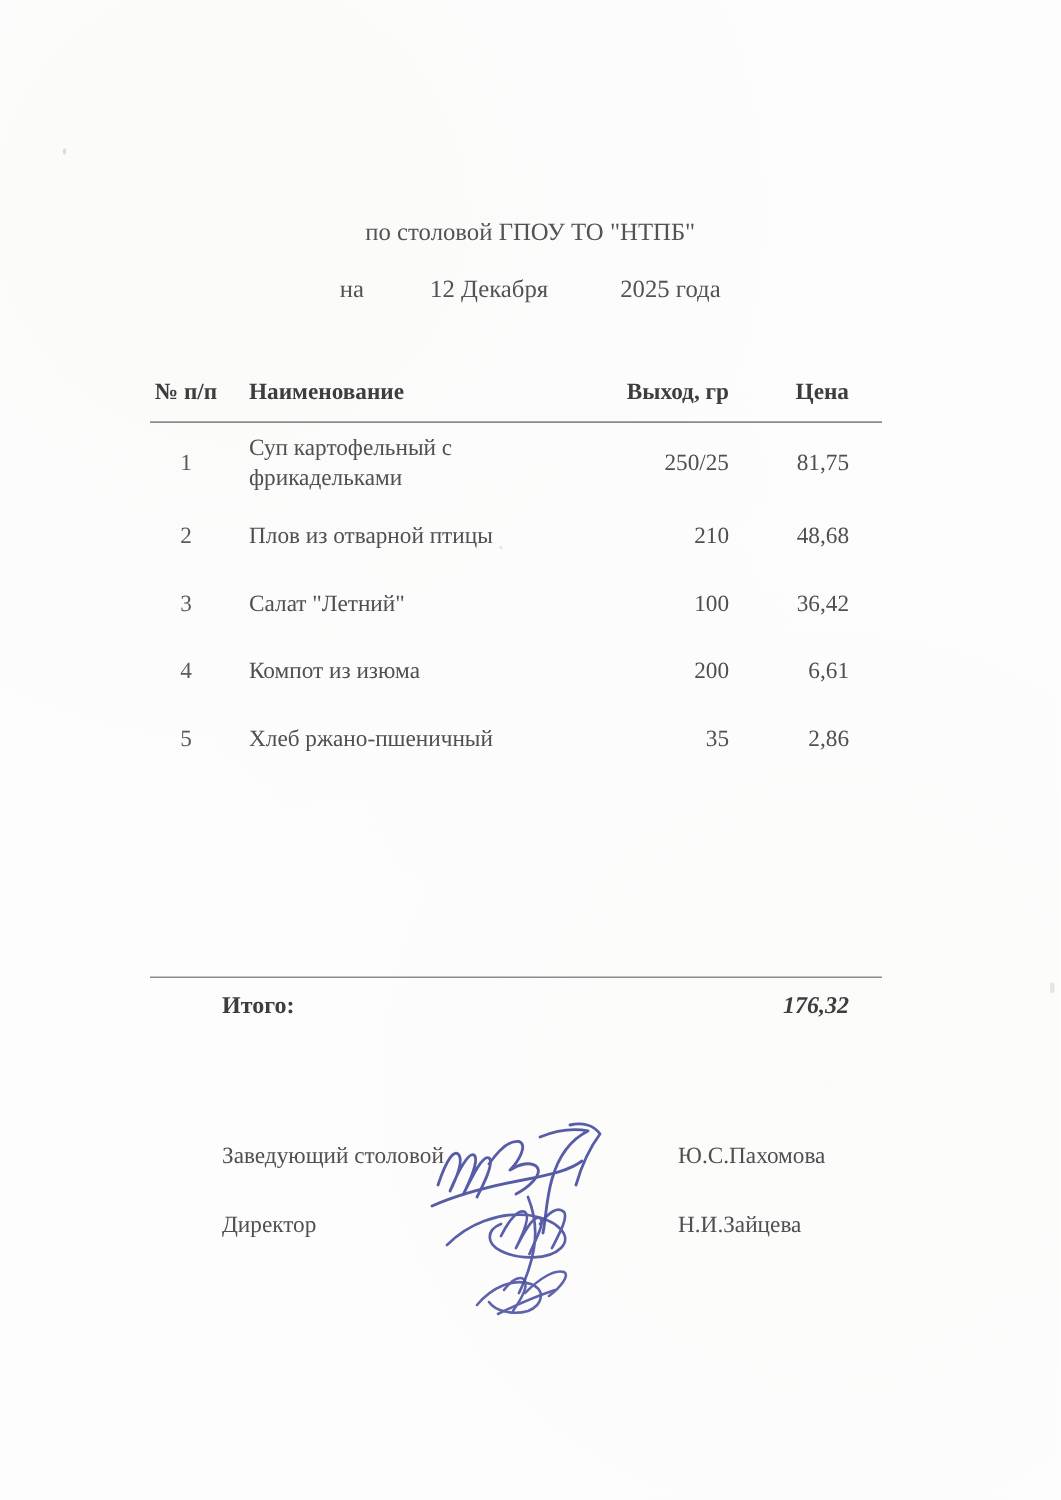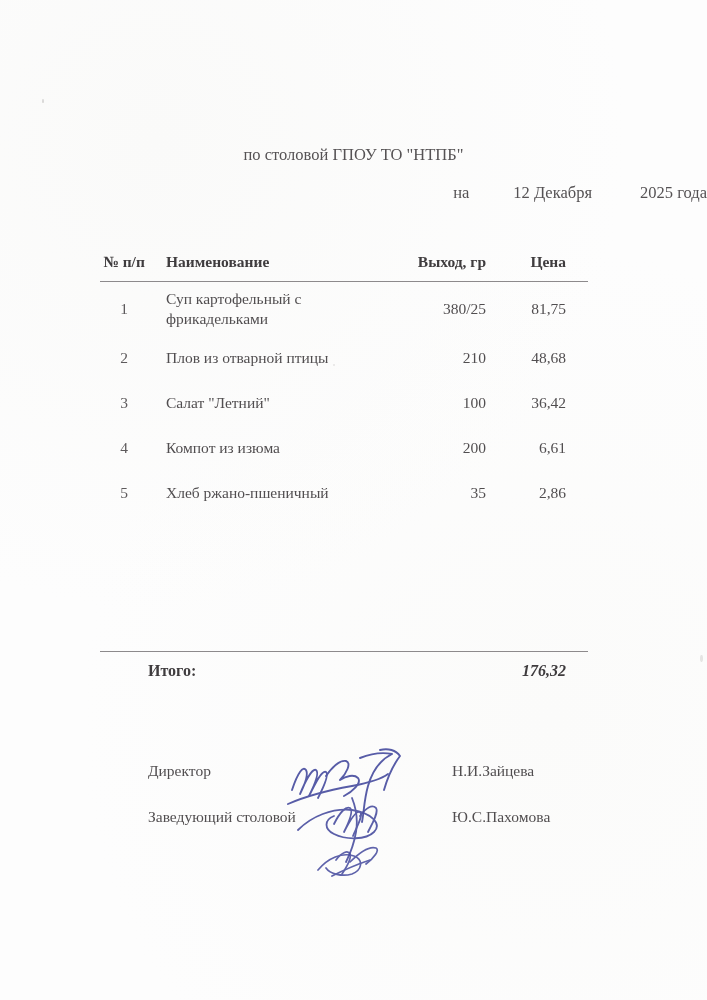--- a/index.html
+++ b/index.html
@@ -47,21 +47,21 @@
     left: 0; right: 0;
     top: 145px;
     text-align: center;
     font-size: 16.5px;
     color: #555254;
   }
   .dateline {
     position: absolute;
     left: 0; right: 0;
     top: 183px;
-    text-align: right;
+    text-align: center;
     font-size: 16.5px;
     color: #555254;
   }
   .dateline span { display: inline-block; }
   .dl-gap-a { width: 44px; }
   .dl-gap-b { width: 48px; }
 
   
   .table-wrap {
     position: absolute;
@@ -188,21 +188,21 @@
           <th class="c-num">№ п/п</th>
           <th class="c-name">Наименование</th>
           <th class="c-out">Выход, гр</th>
           <th class="c-price">Цена</th>
         </tr>
       </thead>
       <tbody>
         <tr>
           <td class="c-num">1</td>
           <td class="c-name">Суп картофельный с фрикадельками</td>
-          <td class="c-out">380/25</td>
+          <td class="c-out">250/25</td>
           <td class="c-price">81,75</td>
         </tr>
         <tr>
           <td class="c-num">2</td>
           <td class="c-name">Плов из отварной птицы</td>
           <td class="c-out">210</td>
           <td class="c-price">48,68</td>
         </tr>
         <tr>
           <td class="c-num">3</td>
@@ -228,27 +228,27 @@
 
   <div class="rule-total"></div>
   <div class="total-row">
     <div class="total-label">Итого:</div>
     <div class="total-value">176,32</div>
   </div>
 
   <div class="sig-block">
 
     <div class="sig-row">
+      <div class="sig-role">Заведующий столовой</div>
+      <div class="sig-name">Ю.С.Пахомова</div>
+    </div>
+
+    <div class="sig-row">
       <div class="sig-role">Директор</div>
       <div class="sig-name">Н.И.Зайцева</div>
-    </div>
-
-    <div class="sig-row">
-      <div class="sig-role">Заведующий столовой</div>
-      <div class="sig-name">Ю.С.Пахомова</div>
     </div>
 
 
     <div class="ink">
       <svg width="150" height="142" viewBox="0 0 150 142" fill="none" stroke="#4a4fa0" stroke-linecap="round" stroke-linejoin="round">
         <g stroke-width="1.9" opacity=".92">
           <path d="M16 44 C22 26 27 20 30 24 C33 29 27 42 24 48 C29 36 36 22 40 24 C44 27 36 44 33 50 C40 36 46 24 50 26 C54 29 45 46 42 52"></path>
           <path d="M50 30 C57 20 64 14 70 15 C76 17 70 28 64 34 C70 30 78 28 82 32 C86 37 76 46 68 50"></path>
           <path d="M12 58 C30 50 54 44 76 40 C92 37 104 34 112 28"></path>
           <path d="M84 12 C94 8 106 6 116 8 C104 14 96 26 92 40 C88 54 88 66 86 76"></path>

